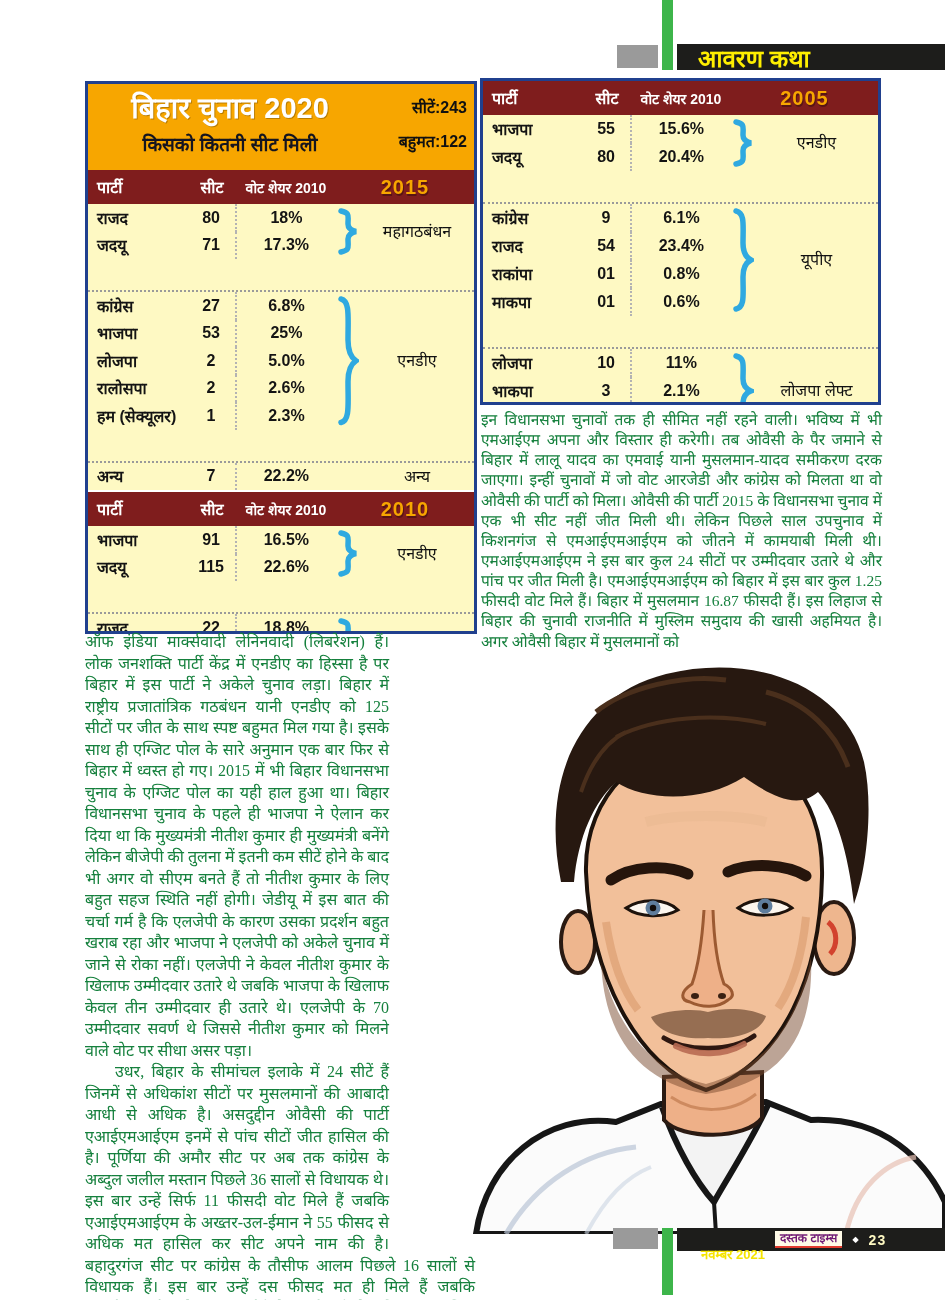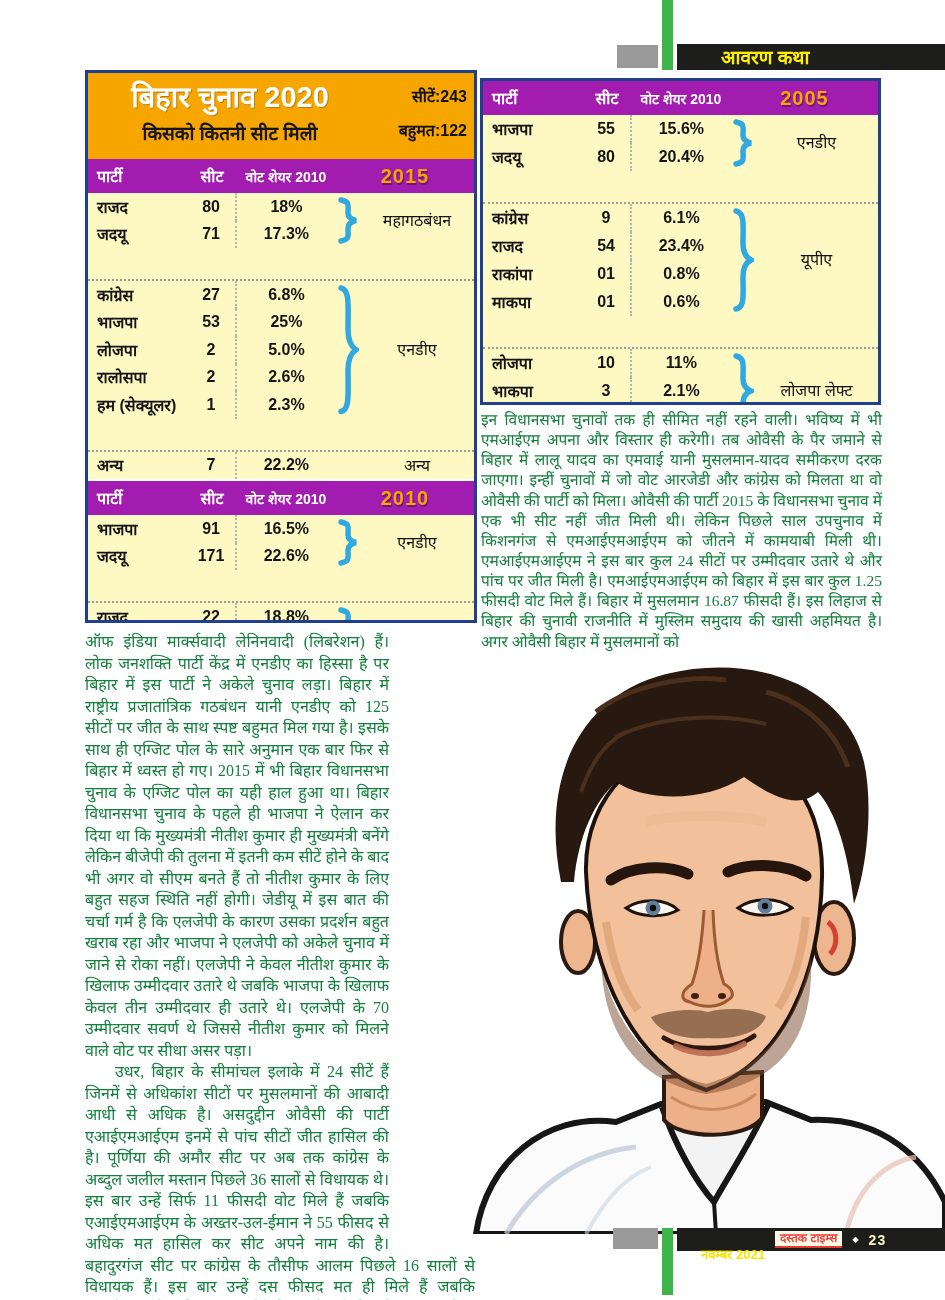--- a/index.html
+++ b/index.html
@@ -4,36 +4,36 @@
 <style>
   html,body{margin:0;padding:0;background:#ffffff;}
   .page{position:relative;width:945px;height:1300px;background:#fff;overflow:hidden;
         font-family:"Liberation Sans",sans-serif;}
 
   
   .tb-gray{position:absolute;left:617px;top:45px;width:41px;height:23px;background:#9a9a9a;}
   .tb-green{position:absolute;left:662px;top:0;width:11px;height:70px;background:#3db54a;}
   .tb-black{position:absolute;left:677px;top:44px;width:268px;height:26px;background:#1d1d1b;
             display:flex;align-items:center;}
-  .tb-label{color:#ffef00;font-size:19px;font-weight:bold;padding-left:44px;}
+  .tb-label{color:#ffef00;font-size:24px;font-weight:bold;padding-left:21px;}
 
   
   .ibox{position:absolute;border:3px solid #20408e;background:#e9e9e9;overflow:hidden;}
-  .ibox-left{left:85px;top:70px;width:386px;height:547px;}
+  .ibox-left{left:85px;top:81px;width:386px;height:547px;}
   .ibox-right{left:480px;top:78px;width:395px;height:321px;}
 
   .orange-head{position:relative;height:86px;background:#f7a600;}
   .ohead-title{position:absolute;left:6px;top:3px;width:272px;text-align:center;
                color:#fff;font-size:29px;font-weight:bold;text-shadow:1px 1px 0 rgba(0,0,0,.25);}
   .ohead-sub{position:absolute;left:6px;top:47px;width:272px;text-align:center;
              color:#15151f;font-size:19px;font-weight:bold;}
   .ohead-stats{position:absolute;right:7px;top:7px;text-align:right;color:#111;
                font-size:16px;font-weight:bold;line-height:2.1;}
 
-  .thead{display:flex;align-items:center;height:34px;background:#a21caf;color:#fff;
+  .thead{display:flex;align-items:center;height:34px;background:#7f1d1d;color:#fff;
          font-weight:bold;border-top:2px solid #fff;}
   .ibox > .thead:first-child, .orange-head + .thead{border-top:none;}
   .h-party{width:100px;padding-left:9px;font-size:16px;box-sizing:border-box;}
   .h-seat{width:48px;text-align:center;font-size:16px;}
   .h-share{width:100px;text-align:center;font-size:14px;}
   .h-year{flex:1;text-align:center;color:#f7a600;font-size:20px;font-weight:800;
           letter-spacing:1px;text-shadow:1px 2px 0 rgba(0,0,0,.3);}
 
   .tbody{background:#fef9c3;}
   .tgroup{display:flex;align-items:stretch;}
@@ -60,21 +60,21 @@
 
   
   .portrait{position:absolute;left:466px;top:642px;width:479px;height:592px;}
 
   
   .ft-gray{position:absolute;left:613px;top:1228px;width:45px;height:21px;background:#9a9a9a;}
   .ft-green{position:absolute;left:662px;top:1228px;width:11px;height:67px;background:#3db54a;}
   .ft-black{position:absolute;left:677px;top:1228px;width:268px;height:23px;background:#1d1d1b;
             display:flex;align-items:center;gap:10px;padding-left:24px;box-sizing:border-box;}
   .ft-date{color:#f5e400;font-size:13px;font-weight:bold;margin-top:28px;}
-  .ft-logo{background:#fffbe8;color:#ef4444;font-size:12px;font-weight:bold;
+  .ft-logo{background:#fffbe8;color:#701a75;font-size:12px;font-weight:bold;
            padding:0 5px 1px 5px;border-bottom:2px solid #e23b2e;line-height:1.2;}
   .ft-diamond{color:#fff;font-size:8px;}
   .ft-page{color:#fef9c3;font-size:14px;font-weight:700;letter-spacing:1px;}
 </style>
 </head>
 <body>
 
 <div class="page">
 
   <div class="tb-gray"></div>
@@ -177,21 +177,21 @@
     <div class="tbody">
         <div class="tgroup">
           <div class="rows">
             <div class="trow">
               <span class="c-party">भाजपा</span>
               <span class="c-seat">91</span>
               <span class="c-share">16.5%</span>
             </div>
             <div class="trow">
               <span class="c-party">जदयू</span>
-              <span class="c-seat">171</span>
+              <span class="c-seat">115</span>
               <span class="c-share">22.6%</span>
             </div>
           </div>
           <div class="c-brace">
             <svg width="22" height="47" viewBox="0 0 22 47">
               <path d="M4,3 C13,5 11,7.5200000000000005 11,15.98 C11,20.68 15,22.56 19,23.5 C15,24.44 11,26.320000000000004 11,31.020000000000003 C11,39.48 13,42 4,44" fill="none" stroke="#2fa9e0" stroke-width="5.5" stroke-linecap="round"></path>
             </svg>
           </div>
           <div class="c-label">एनडीए</div>
         </div>

